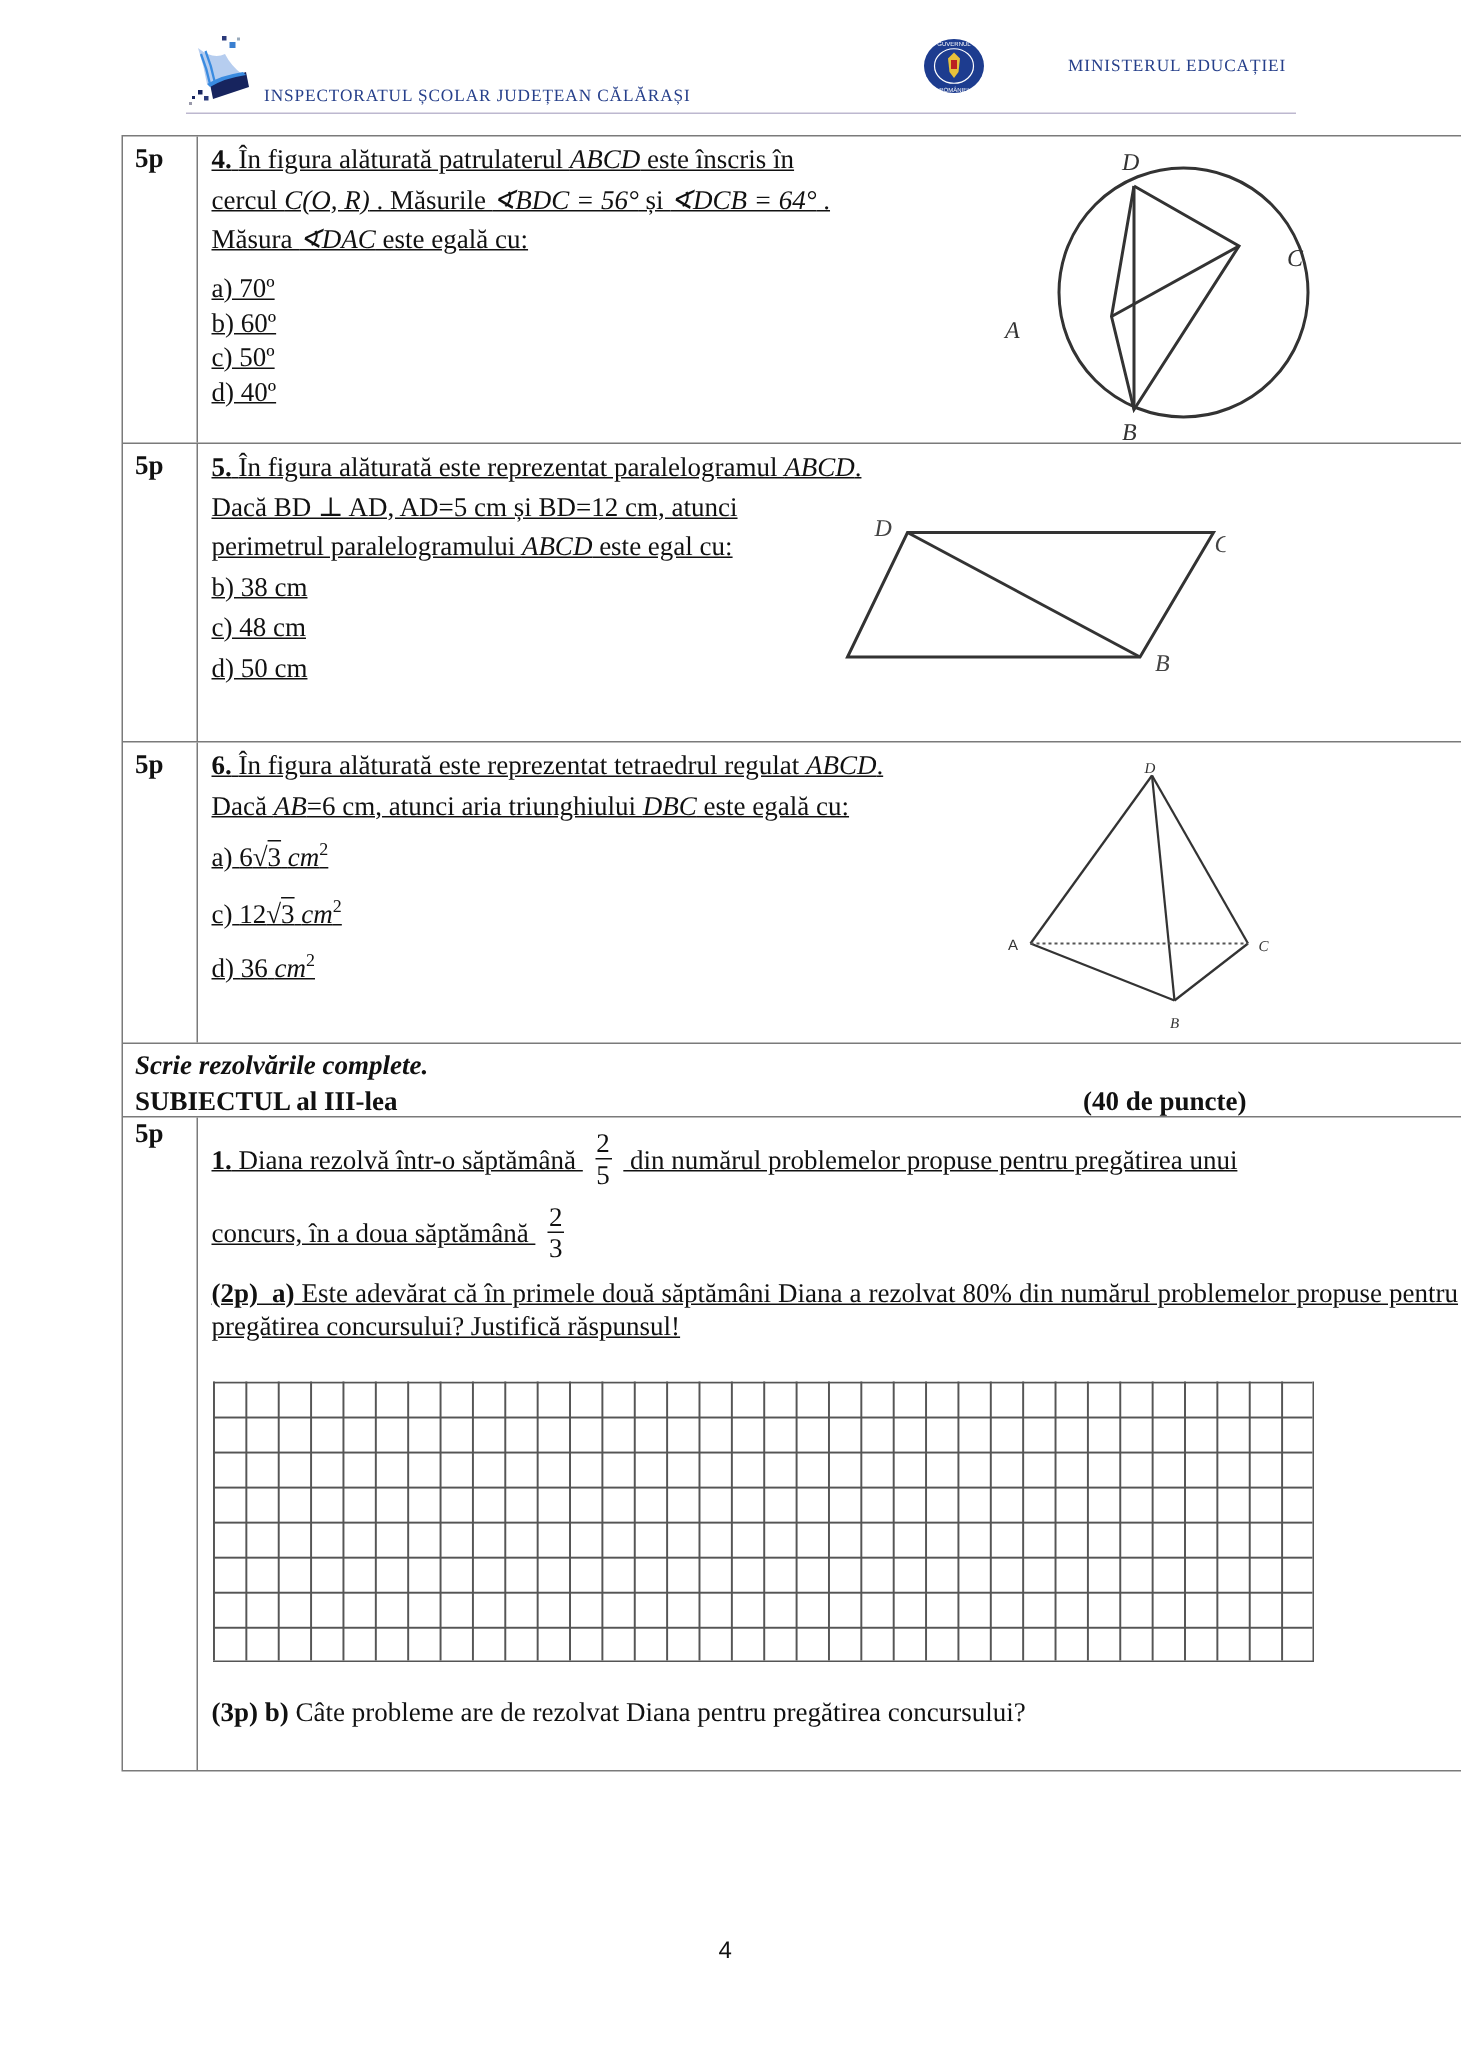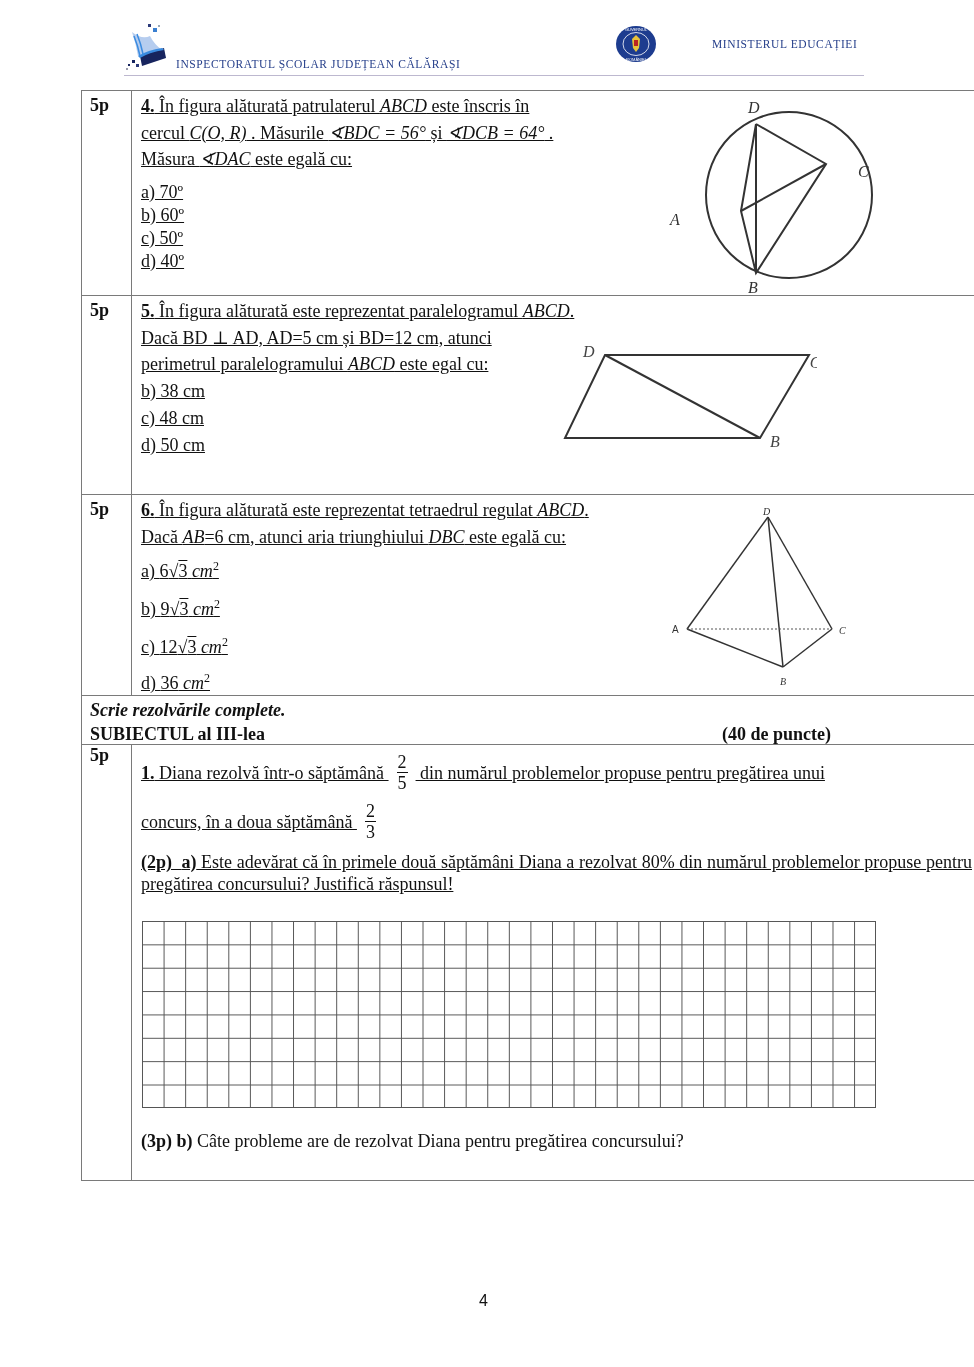--- a/index.html
+++ b/index.html
@@ -142,23 +142,20 @@
         <span class="b">6.</span>
         <span>În figura alăturată este reprezentat tetraedrul regulat </span><span class="i">ABCD</span><span>.</span>
       </div>
       <div>
         <span>Dacă </span><span class="i">AB</span><span>=6 cm, atunci aria triunghiului </span><span class="i">DBC</span><span> este egală cu:</span>
       </div>
       <div style="line-height:33px">
         <span>a)</span>&nbsp;<span>6</span>√<span class="sq">3</span>&nbsp;<span class="i">cm</span><sup style="font-size:12px">2</sup>
       </div>
       <div style="line-height:33px">
-        <span>b)</span>&nbsp;<span>9</span>√<span class="sq">3</span>&nbsp;<span class="i">cm</span><sup style="font-size:12px">2</sup>
-      </div>
-      <div style="line-height:33px">
         <span>c)</span>&nbsp;<span>12</span>√<span class="sq">3</span>&nbsp;<span class="i">cm</span><sup style="font-size:12px">2</sup>
       </div>
       <div style="line-height:28px">
         <span>d)</span>&nbsp;<span>36</span>&nbsp;<span class="i">cm</span><sup style="font-size:12px">2</sup>
       </div>
       <svg class="fig" style="left:535px;top:10px" width="190" height="190" viewBox="0 0 190 190">
         <line x1="101" y1="12" x2="20" y2="124" stroke="#333" stroke-width="1.5"></line>
         <line x1="101" y1="12" x2="165" y2="124" stroke="#333" stroke-width="1.5"></line>
         <line x1="101" y1="12" x2="116" y2="162" stroke="#333" stroke-width="1.5"></line>
         <line x1="20" y1="124" x2="116" y2="162" stroke="#333" stroke-width="1.5"></line>

